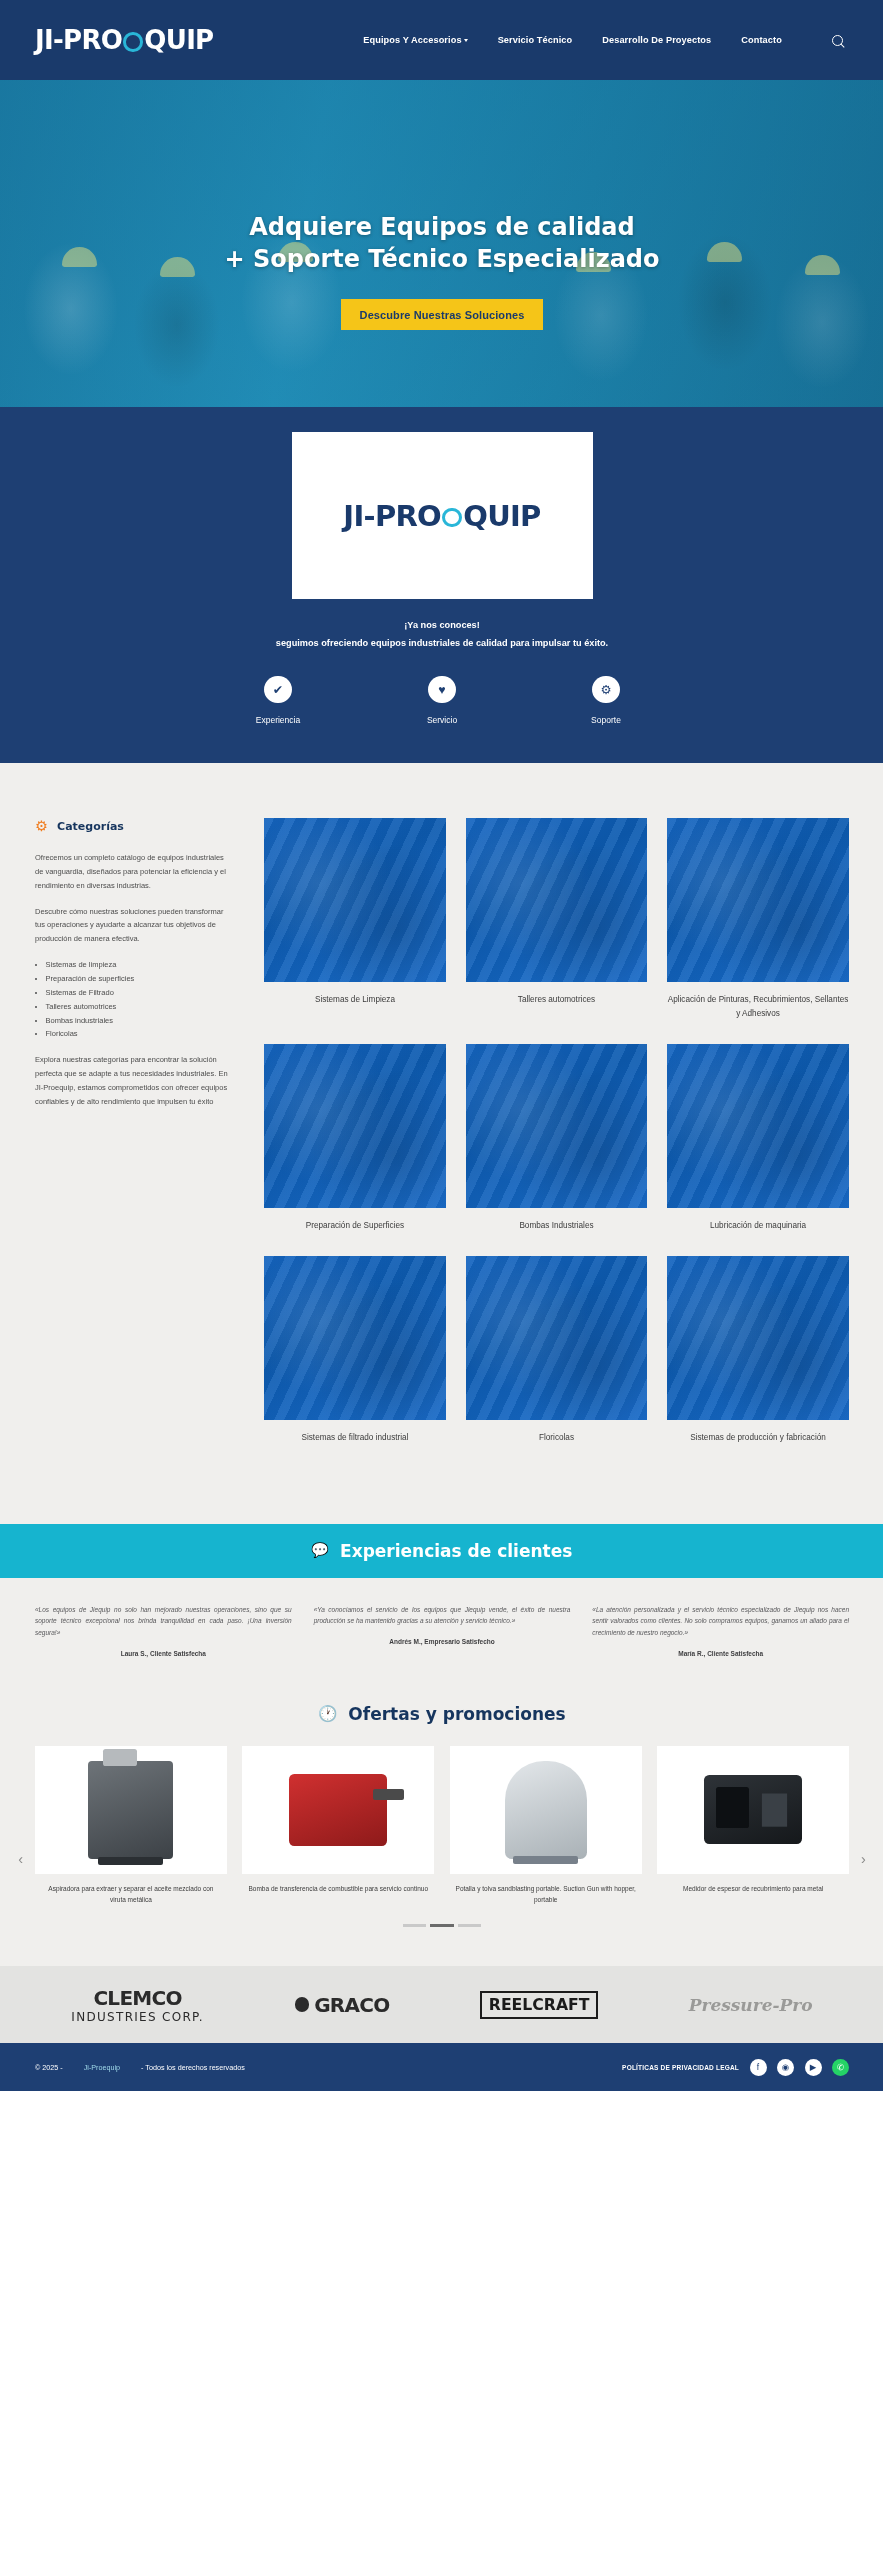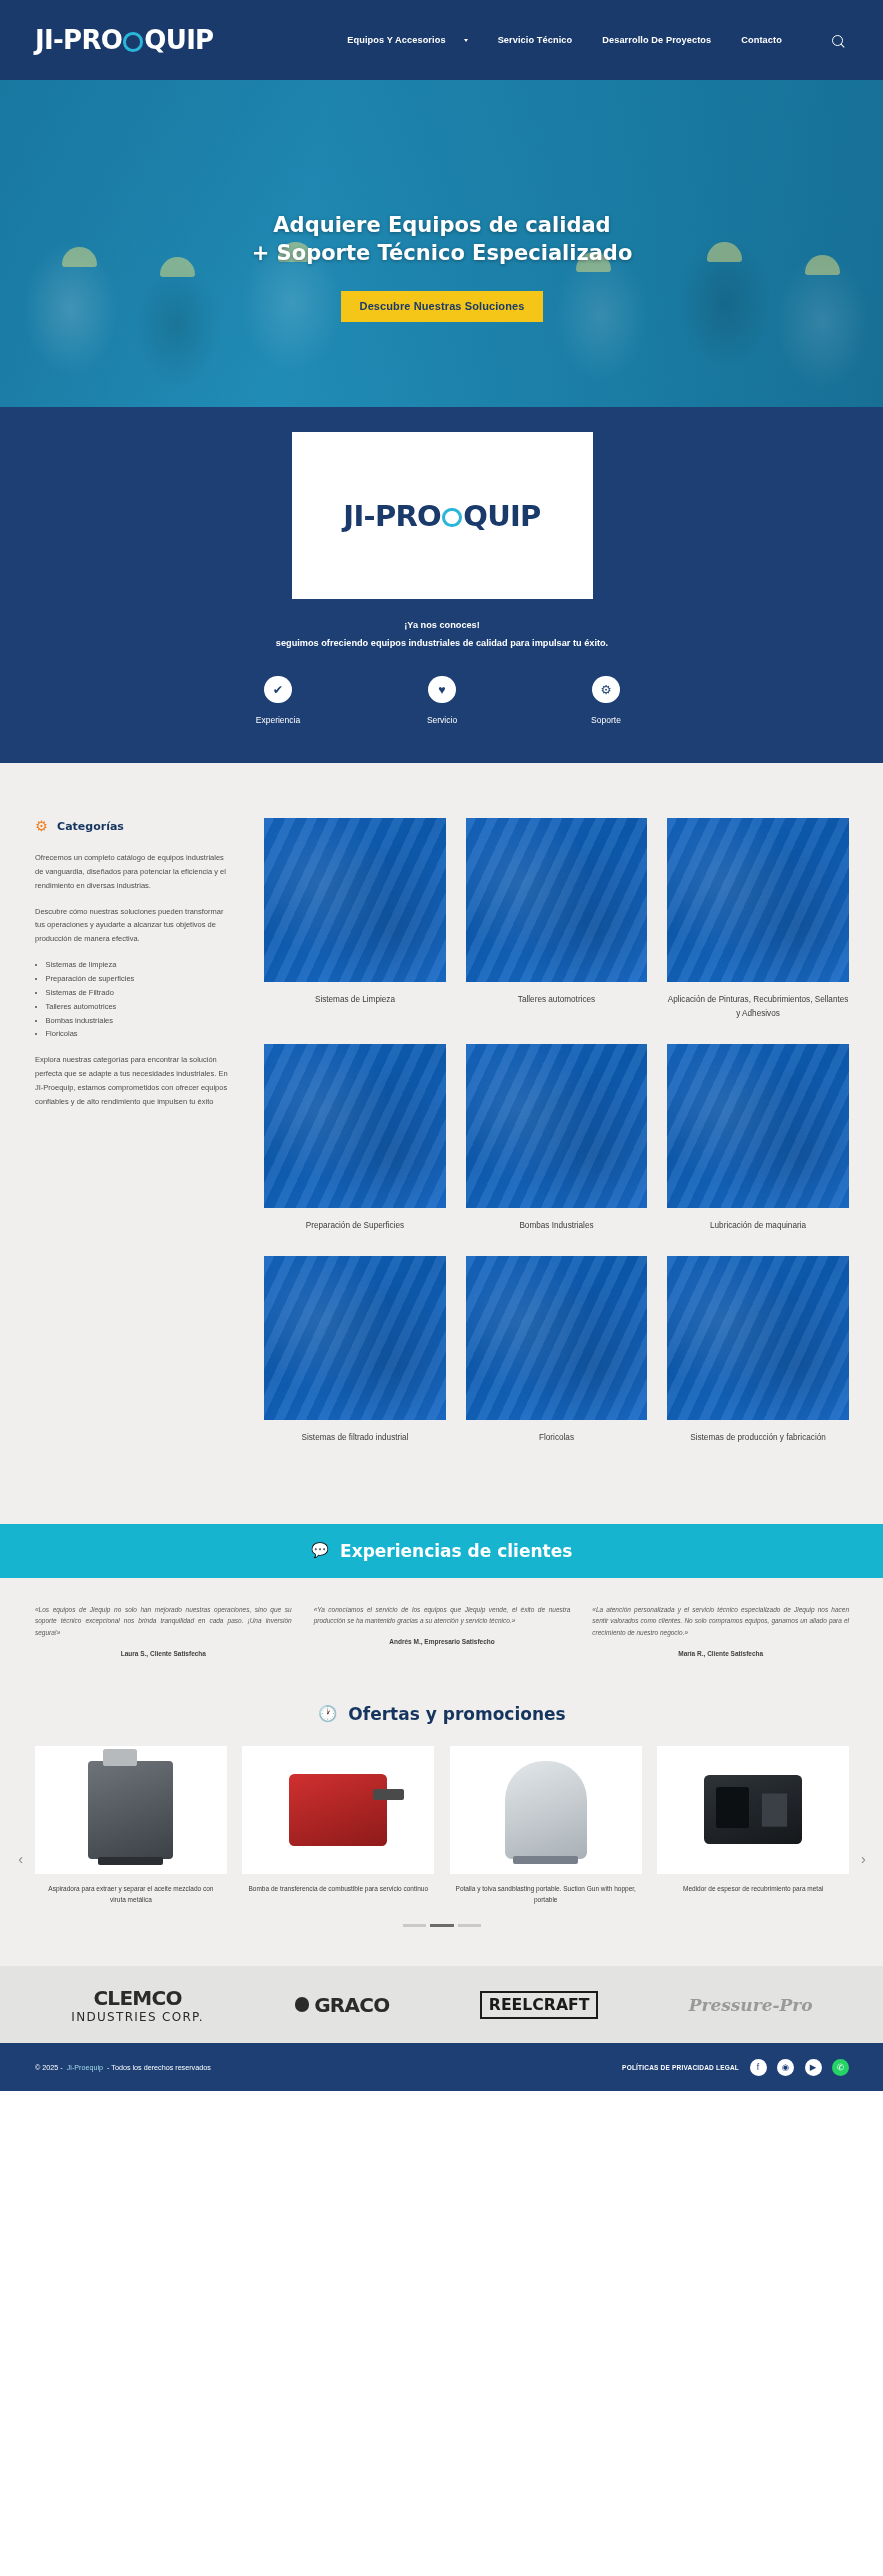--- a/index.html
+++ b/index.html
@@ -47,21 +47,21 @@
     gap: 30px;
     padding-right: 6.5px;
   }
   .nav-item {
     color: #ffffff;
     font-size: 9.2px;
     font-weight: bold;
     letter-spacing: 0.1px;
     display: flex;
     align-items: center;
-    gap: 18px;
+    gap: 2px;
     cursor: pointer;
   }
   .caret {
     width: 0; height: 0;
     border-left: 2.6px solid transparent;
     border-right: 2.6px solid transparent;
     border-top: 3.3px solid #ffffff;
     display: inline-block;
   }
   .search-icon {
@@ -108,21 +108,21 @@
     background: rgba(255,235,120,0.45);
     border-radius: 18.3px 18.3px 2.6px 2.6px;
   }
   .hero-content {
     position: relative;
     text-align: center;
     padding-top: 131px;
   }
   .hero h1 {
     color: #ffffff;
-    font-size: 21px;
+    font-size: 24px;
     font-weight: bold;
     line-height: 1.35;
     text-shadow: 0 1.3px 3.9px rgba(0,0,0,0.35);
     font-family: "DejaVu Sans", sans-serif;
   }
   .hero-btn {
     margin-top: 23.6px;
     display: inline-block;
     background: #f5c518;
     color: #1a3a6b;
@@ -378,21 +378,21 @@
   
   .footer {
     background: #1e3f73;
     height: 48px;
     display: flex;
     align-items: center;
     padding: 0 35px;
     color: #ffffff;
     font-size: 7.2px;
   }
-  .footer .left { display: flex; align-items: center; gap: 4px; }
+  .footer .left { display: flex; align-items: center; gap: 21px; }
   .footer .left .brand { color: #9fd8e8; }
   .footer .right { margin-left: auto; display: flex; align-items: center; gap: 10.5px; }
   .footer .legal { font-size: 6.5px; font-weight: bold; letter-spacing: 0.2px; }
   .social {
     width: 17px; height: 17px;
     border-radius: 50%;
     background: #ffffff;
     color: #1e3f73;
     display: flex; align-items: center; justify-content: center;
     font-size: 8.5px;

